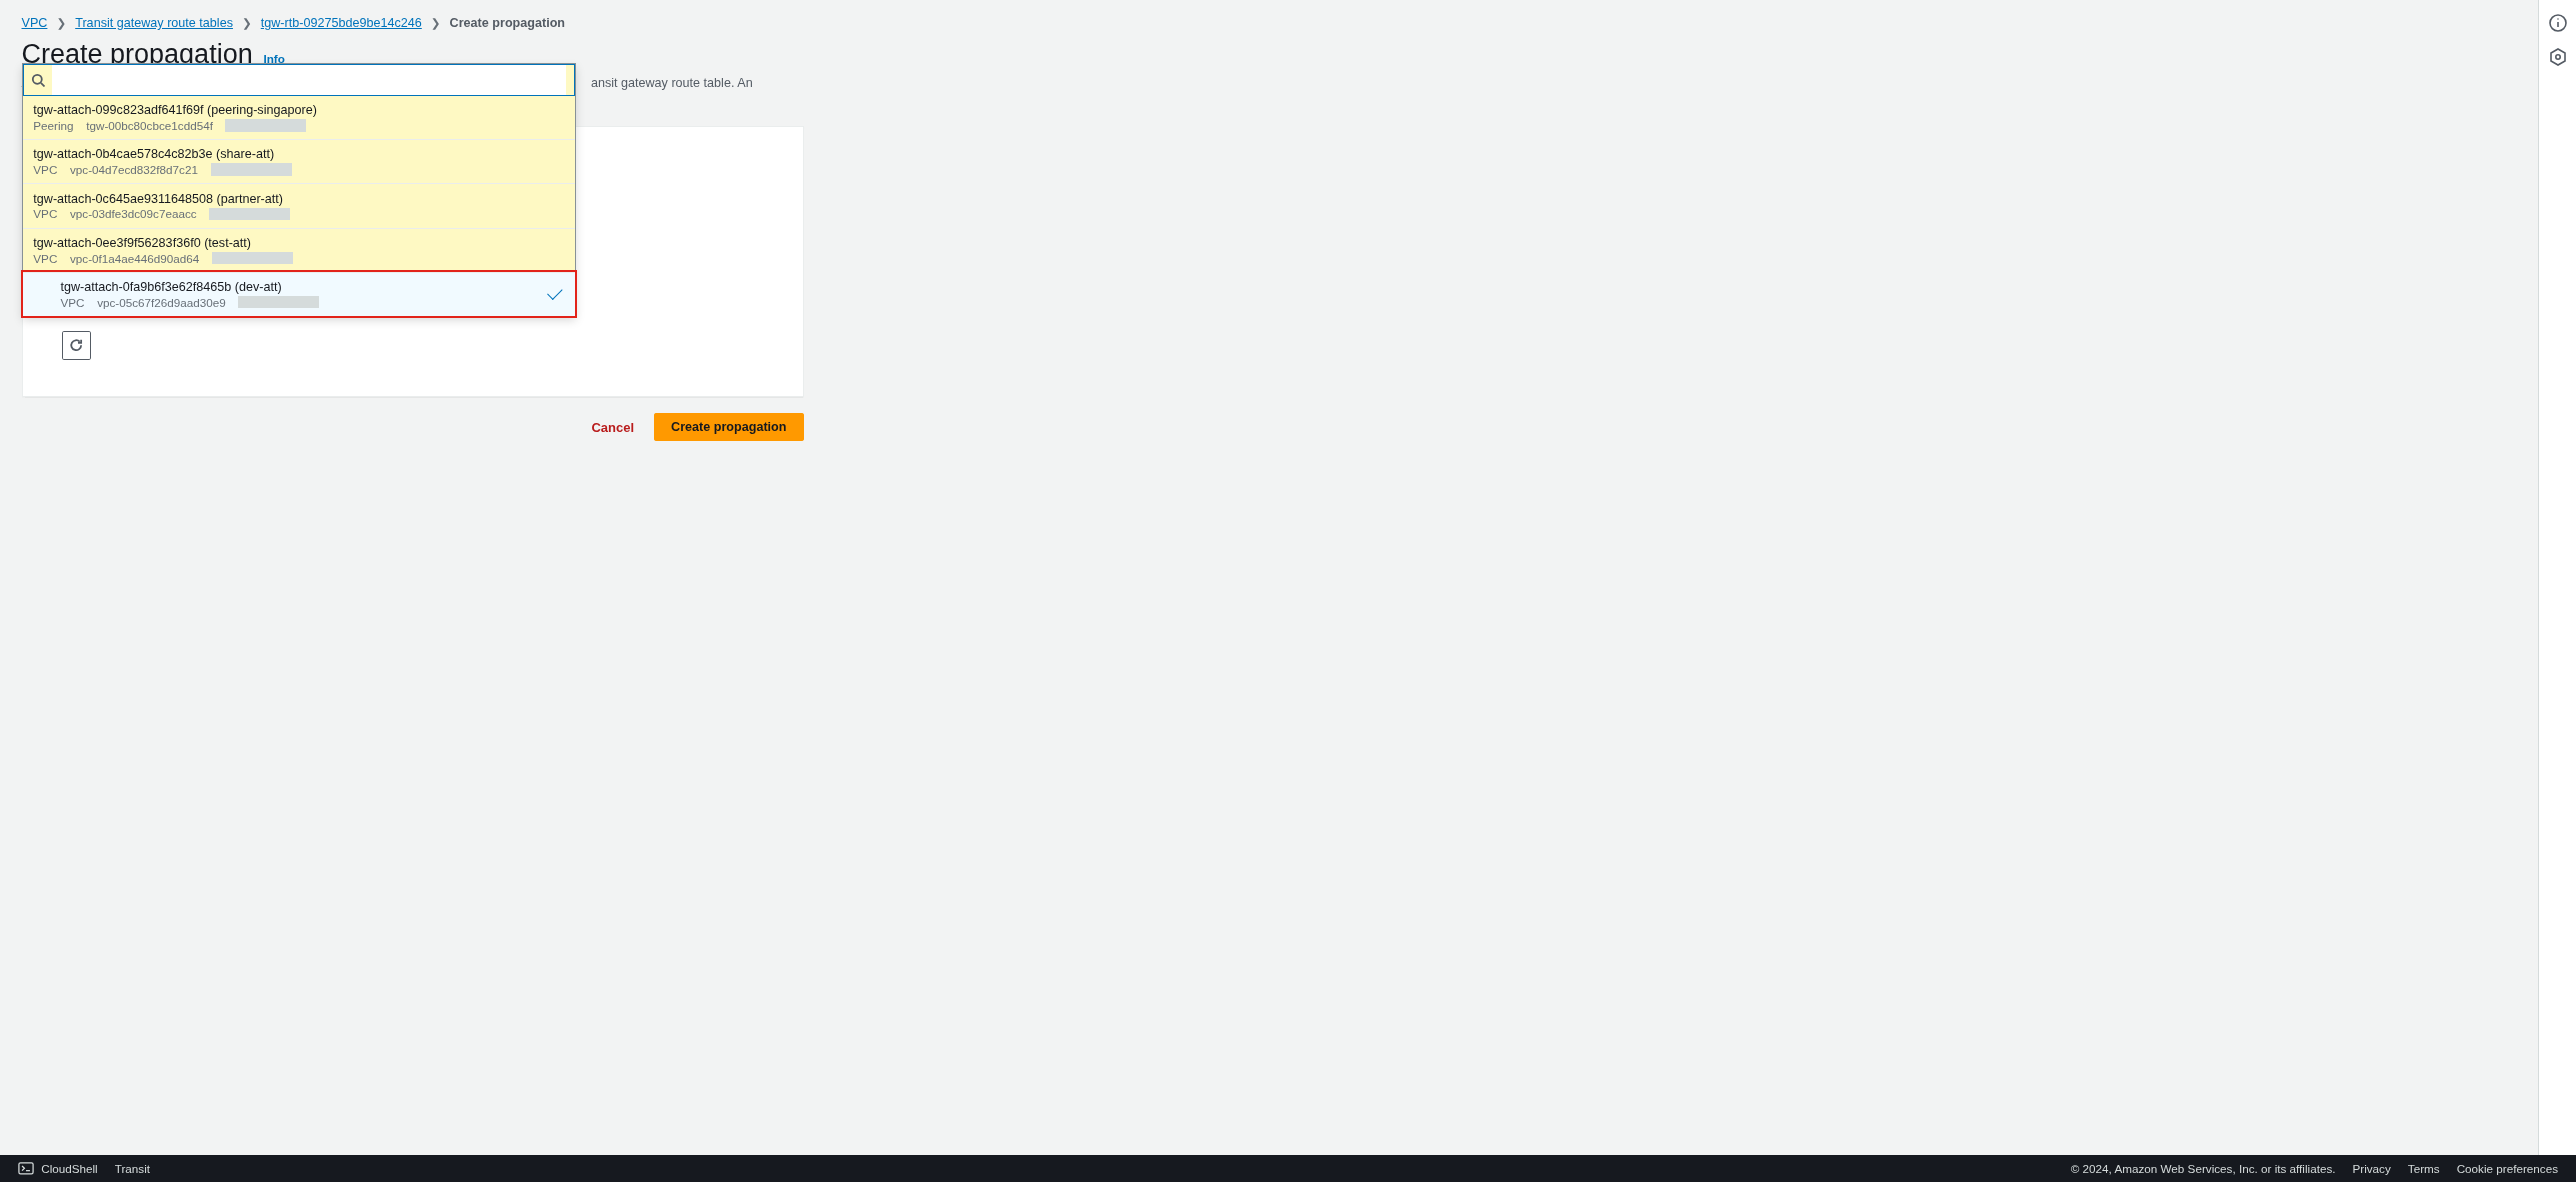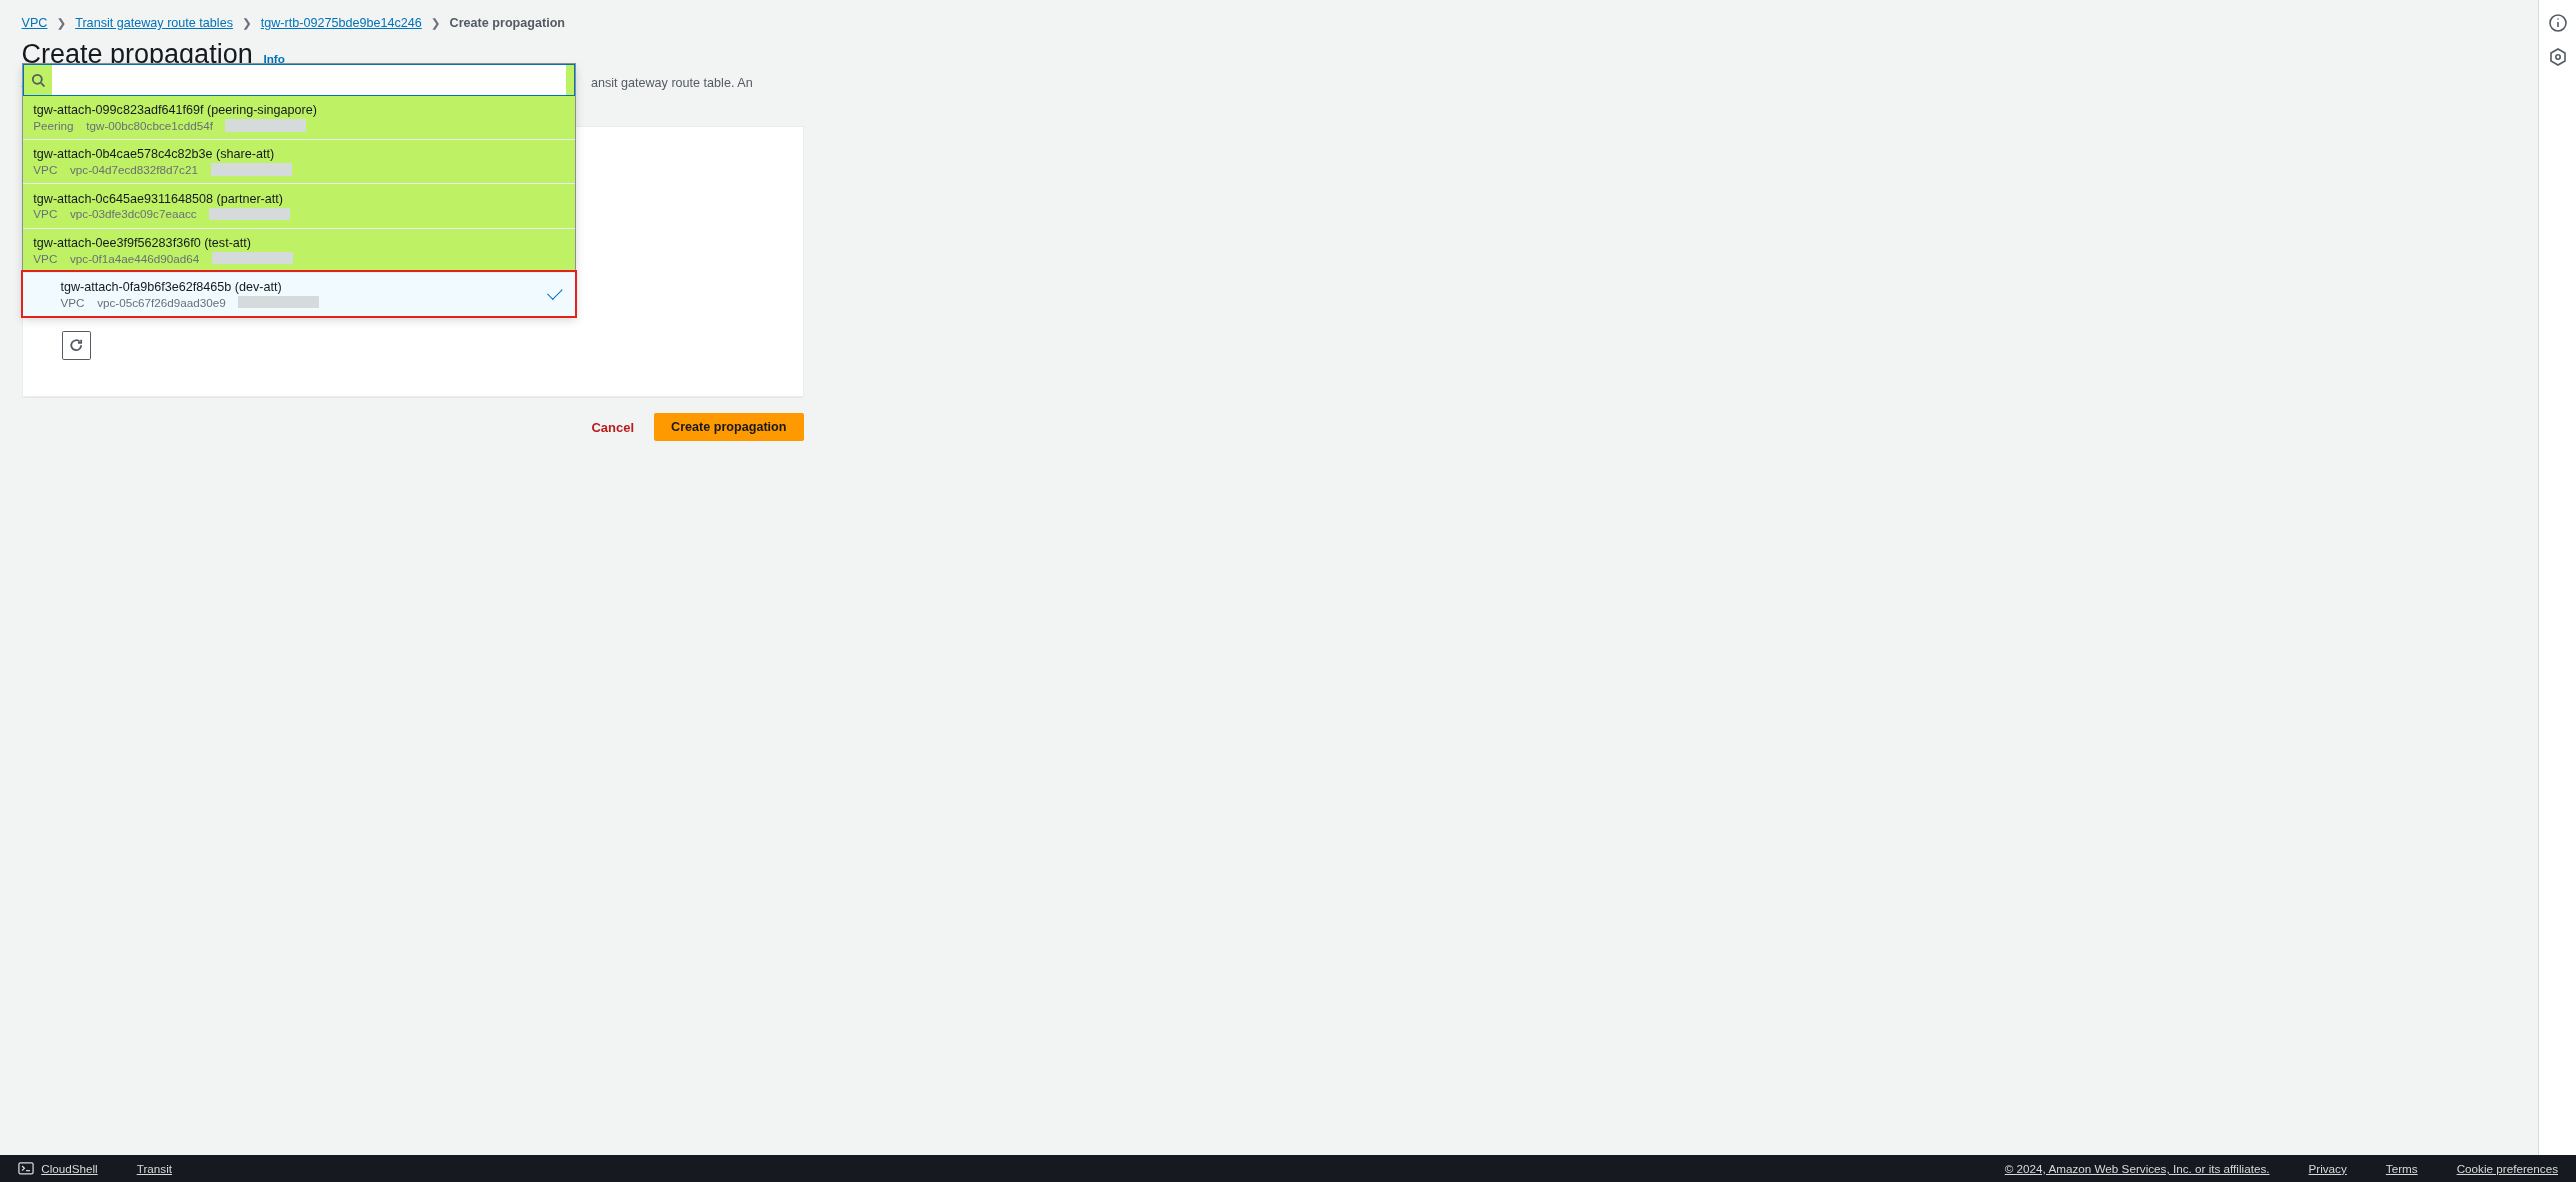--- a/index.html
+++ b/index.html
@@ -138,21 +138,21 @@
     padding: 6.3px 16px;
     cursor: pointer;
     border-radius: 1.8px;
   }
   
   .dropdown {
     position: absolute;
     left: 21.5px;
     top: 63px;
     width: 554px;
-    background: #bef264;
+    background: #fef9c3;
     border: 0.9px solid #879196;
     box-shadow: 0 3.6px 9px rgba(0,0,0,0.15);
     z-index: 50;
   }
   .dd-search {
     border: 1.8px solid #0073bb;
     display: flex;
     align-items: center;
     height: 32px;
     padding: 0 7.2px;
@@ -237,22 +237,21 @@
     color: #d5dbdb;
     display: flex;
     align-items: center;
     justify-content: space-between;
     padding: 7.2px 18px;
     font-size: 11.7px;
   }
   .footer .left, .footer .right {
     display: flex;
     align-items: center;
-    gap: 39px;
-    text-decoration: underline;
+    gap: 17px;
   }
   .footer a {
     color: #d5dbdb;
     text-decoration: none;
     cursor: pointer;
   }
   .footer .cloudshell {
     display: flex;
     align-items: center;
     gap: 7.2px;

